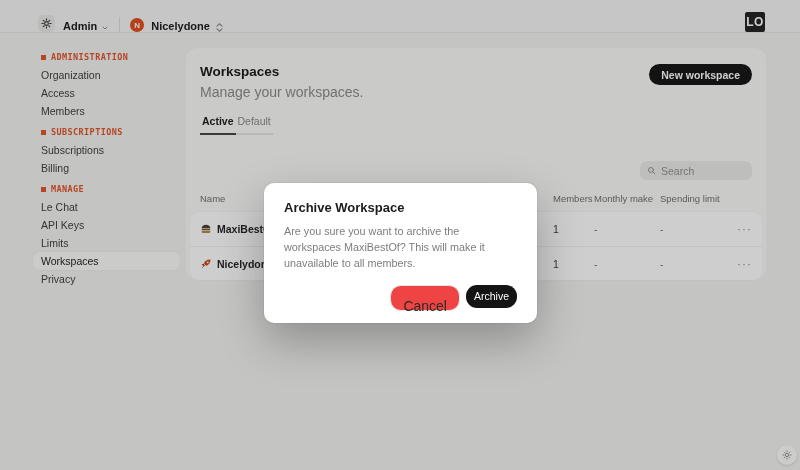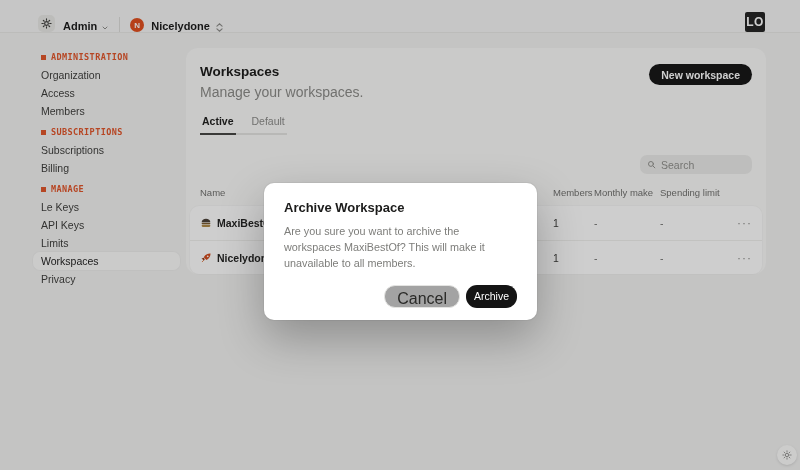--- a/index.html
+++ b/index.html
@@ -33,25 +33,25 @@
   .side-item.active { background:#fcfcfb; box-shadow:0 0 0 1px rgba(0,0,0,0.02); color:#1c1c1c; }
 
   
   .panel { flex:1; margin-left:6px; background:#fafaf9; border-radius:12px; padding:16px 14px 0 14px; min-height:204px; }
   .panel-head { display:flex; align-items:flex-start; justify-content:space-between; }
   .page-title { font-size:13.5px; font-weight:700; color:#1b1b1a; }
   .page-subtitle { font-size:14px; color:#8b8b88; margin-top:5px; }
   .btn-dark { background:#161616; color:#fff; border:none; height:21px; padding:0 12px; border-radius:11px;
     font-family:inherit; font-size:10.5px; font-weight:700; display:flex; align-items:center; }
 
-  .tabs { display:inline-flex; gap:14px; margin-top:15px; border-bottom:2px solid #e4e4e2; }
+  .tabs { display:inline-flex; margin-top:15px; border-bottom:2px solid #e4e4e2; }
   .tab { font-size:10.5px; padding:0 2px 6px 2px; color:#8b8b89; margin-bottom:-2px; border-bottom:2px solid transparent; }
   .tab.active { color:#1d1d1c; font-weight:600; border-bottom-color:#454543; }
 
-  .search-row { display:flex; justify-content:flex-end; margin-top:20px; }
+  .search-row { display:flex; justify-content:flex-end; margin-top:26px; }
   .search-box { width:112px; height:19px; background:#ececea; border-radius:7px; display:flex; align-items:center; padding:0 7px; gap:5px; color:#8f8f8c; }
   .search-box input { border:none; background:transparent; outline:none; width:100%; font-family:inherit; font-size:10.5px; color:#3c3c3a; }
   .search-box input::placeholder { color:#8f8f8c; }
 
   .tgrid { display:grid; grid-template-columns:112px 241px 41px 66px 1fr 20px; align-items:center; }
   .thead { margin-top:13px; padding:0 10px 8px 0; }
   .thead .th { font-size:9.5px; color:#70706e; }
   .rows-card { background:#ffffff; border-radius:9px; margin:0 -10px; box-shadow:0 0 0 1px rgba(0,0,0,0.015); }
   .trow { height:34px; padding:0 10px; }
   .trow + .trow { border-top:1px solid #f0f0ee; }
@@ -62,22 +62,22 @@
   .cell-dash { font-size:10.5px; color:#70706e; }
   .row-menu { color:#8c8c8a; font-size:12px; text-align:right; letter-spacing:1px; }
 
   
   .overlay { position:absolute; inset:0; background:rgba(10,10,10,0.2); z-index:10; }
   .modal { position:absolute; left:264px; top:183px; width:273px; z-index:20; background:#fff; border-radius:10px;
     padding:17px 20px 12px 20px; box-shadow:0 18px 45px rgba(0,0,0,0.28), 0 0 0 1px rgba(0,0,0,0.04); }
   .modal-title { font-size:13px; font-weight:700; color:#1b1b1a; }
   .modal-body { font-size:10.8px; line-height:1.5; color:#7d7d7a; margin-top:8px; }
   .modal-actions { display:flex; justify-content:flex-end; gap:6px; margin-top:13px; }
-  .btn-cancel { background:#a3a3a3; border:1px solid #e4e4e2; height:23px; padding:4px 12px; border-radius:11px;
-    font-family:inherit; font-size:16px; font-weight:500; color:#2a2a28; }
+  .btn-cancel { background:#ef4444; border:1px solid #e4e4e2; height:23px; padding:12px 12px; border-radius:11px;
+    font-family:inherit; font-size:14px; font-weight:500; color:#2a2a28; }
   .btn-confirm { background:#141414; border:none; height:23px; padding:0 8px; border-radius:11px;
     font-family:inherit; font-size:10.5px; font-weight:500; color:#fff; }
 
   
   .float-gear { position:absolute; left:777px; top:445px; width:20px; height:20px; border-radius:50%;
     background:#fdfdfc; box-shadow:0 1px 3px rgba(0,0,0,0.12); display:flex; align-items:center; justify-content:center; color:#9a9a98; }
 
   svg { display:block; }
 </style>
 </head>
@@ -141,21 +141,21 @@
         <div class="side-item">
             <span>Billing</span>
           </div>
       </div>
       <div class="side-section">
         <div class="side-header">
           <span class="sq"></span>
           <span>MANAGE</span>
         </div>
         <div class="side-item">
-            <span>Le Keys</span>
+            <span>Le Chat</span>
           </div>
         <div class="side-item">
             <span>API Keys</span>
           </div>
         <div class="side-item">
             <span>Limits</span>
           </div>
         <div class="side-item active">
             <span>Workspaces</span>
           </div>

